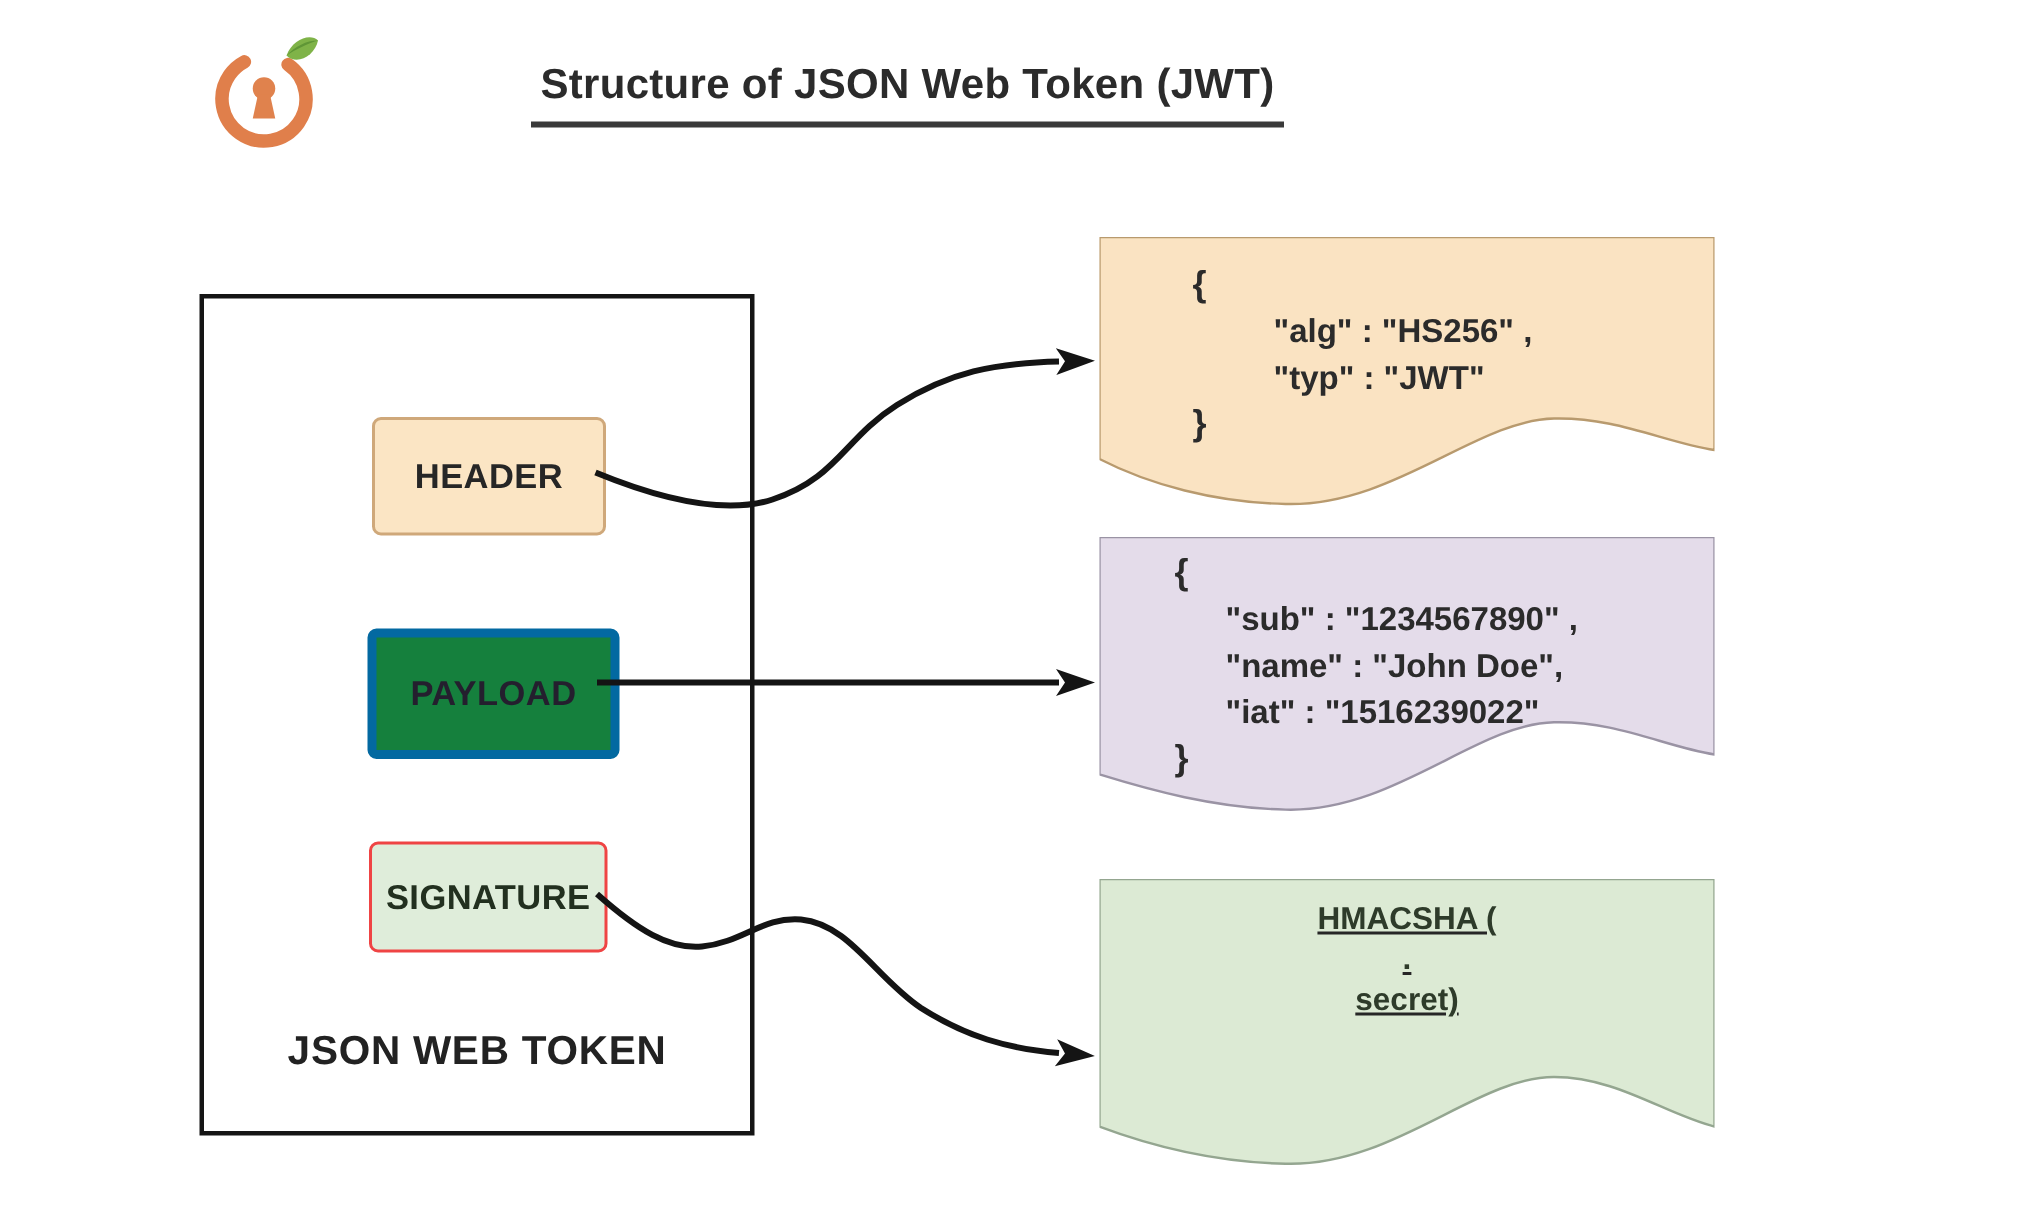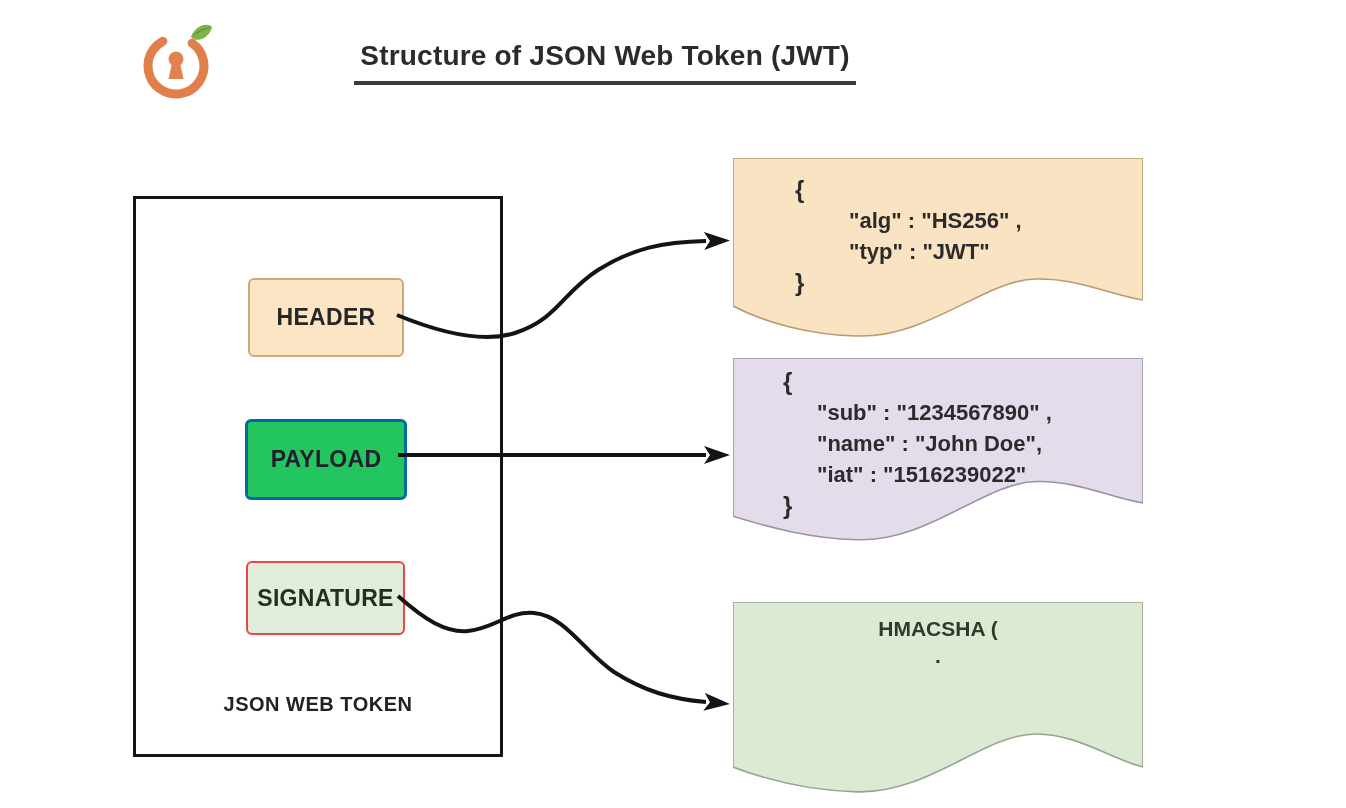--- a/index.html
+++ b/index.html
@@ -18,33 +18,33 @@
   
   .jwt-box{
     position:absolute;left:133px;top:196px;width:364px;height:555px;
     border:3px solid #151515;background:#ffffff;
   }
   .part{
     position:absolute;display:flex;align-items:center;justify-content:center;
     border-radius:6px;font-weight:bold;font-size:23px;color:#262626;letter-spacing:0.3px;
   }
   .part-header   {left:112px;top:79px;width:152px;height:75px;background:#fbe5c4;border:2px solid #cfa87a;}
-  .part-payload  {left:109px;top:220px;width:156px;height:75px;background:#22c55e;border:3px solid #0369a1;color:#241f2e;}
+  .part-payload  {left:109px;top:220px;width:156px;height:75px;background:#15803d;border:6px solid #0369a1;color:#241f2e;}
   .part-signature{left:110px;top:362px;width:155px;height:70px;background:#dfedda;border:2px solid #ef4444;color:#22301f;}
   .jwt-box-label{
     position:absolute;left:0;right:0;bottom:38px;text-align:center;
-    font-size:20px;font-weight:bold;color:#222;letter-spacing:0.5px;
+    font-size:27px;font-weight:bold;color:#222;letter-spacing:0.5px;
   }
   
   .arrows{position:absolute;left:0;top:0;width:1346px;height:808px;pointer-events:none;}
   
   .doc{position:absolute;left:733px;width:410px;}
   .doc-header   {top:158px;height:190px;}
   .doc-payload  {top:358px;height:194px;}
-  .doc-signature{top:602px;height:196px;}
+  .doc-signature{top:586px;height:196px;text-decoration:underline;}
   .doc-shape{position:absolute;left:0;top:0;width:100%;height:100%;}
   .doc-shape path{stroke-width:1.6px;}
   .doc-text{position:relative;font-weight:bold;font-size:22px;color:#2b2b2b;line-height:31px;}
   .doc-header   .doc-text{padding:16px 0 0 62px;}
   .doc-payload  .doc-text{padding:8px 0 0 50px;}
   .doc-header   .line.ind{margin-left:54px;}
   .doc-payload  .line.ind{margin-left:34px;}
   .doc-signature .doc-text{padding:13px 14px 0 14px;text-align:center;font-size:21px;line-height:27px;color:#2e3b2a;}
   .brace{font-size:24px;}
 </style>
@@ -103,20 +103,21 @@
     </div>
   </div>
 
   <div class="doc doc-signature">
     <svg class="doc-shape" viewBox="0 0 410 190" preserveAspectRatio="none">
       <path d="M0 0 H410 V160 C377 152 345 128 303 128 C251 128 196 186 124 184 C77 183 33 172 0 160 Z" fill="#dcead4" stroke="#94a690"></path>
     </svg>
     <div class="doc-text">
       <div class="line">HMACSHA (</div>
       <div class="line">.</div>
+      <div class="line">secret)</div>
     </div>
   </div>
 
   <svg class="arrows" viewBox="0 0 1346 808">
     <defs>
       <marker id="ah" markerUnits="userSpaceOnUse" markerWidth="30" markerHeight="22" refX="2" refY="9" orient="auto">
         <path d="M0 0 L26 9 L0 18 L6 9 Z" fill="#141414"></path>
       </marker>
     </defs>
     <path d="M397 315 C448 336 487 342 515 333 C558 319 563 292 598 270 C633 248 663 242 706 241" fill="none" stroke="#141414" stroke-width="4" marker-end="url(#ah)"></path>

